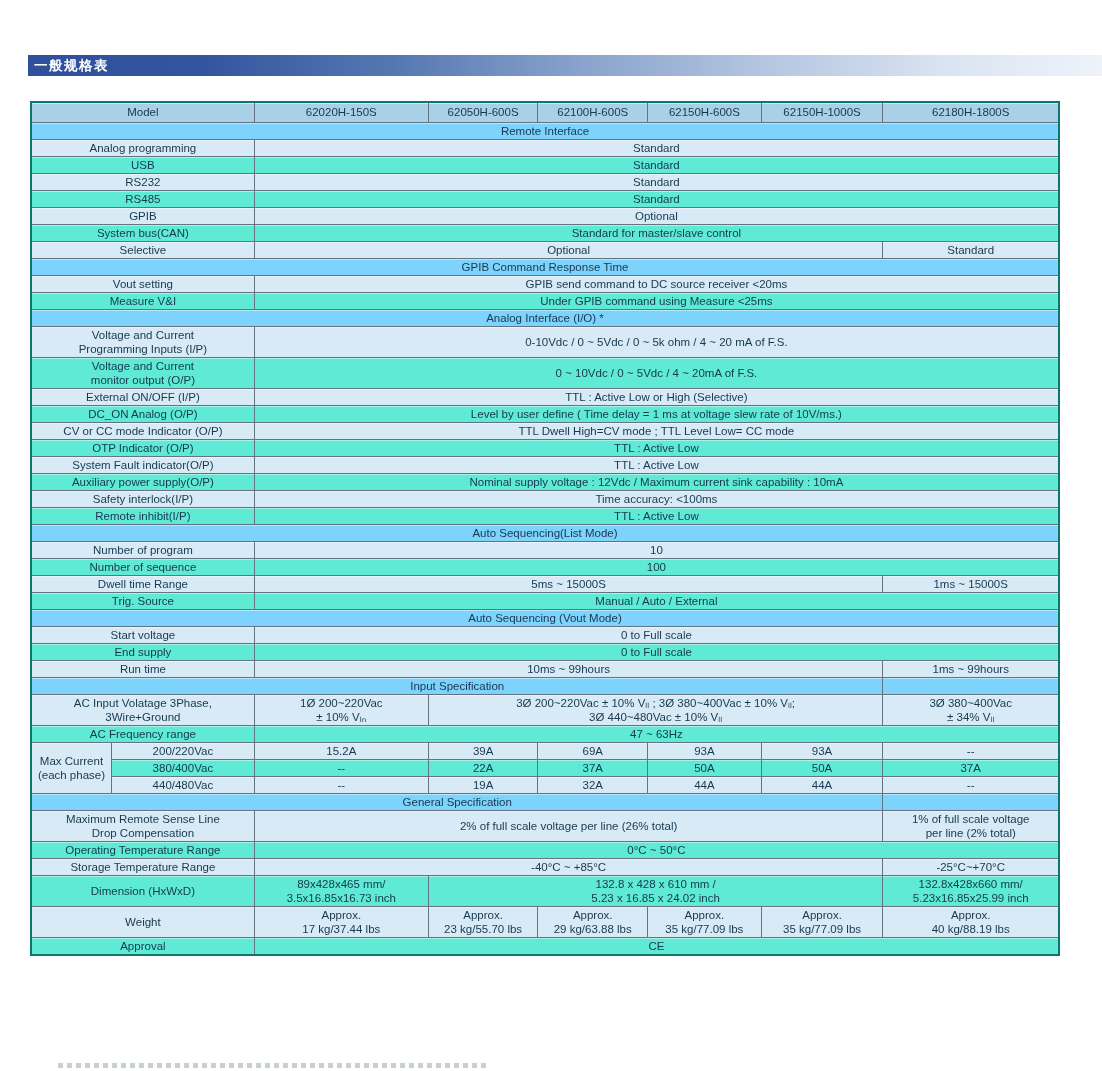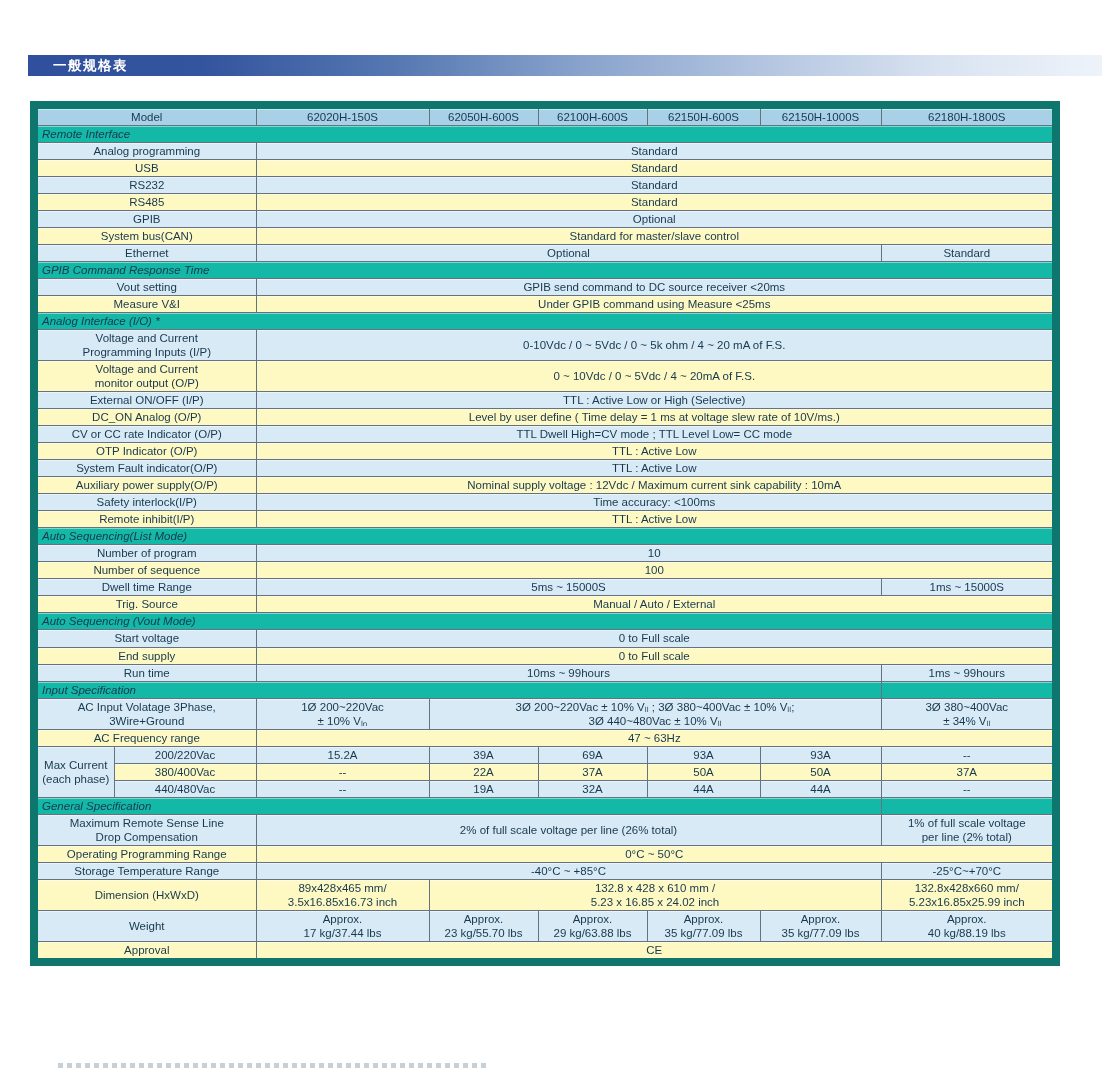--- a/index.html
+++ b/index.html
@@ -4,40 +4,40 @@
 <style>
   html,body{margin:0;padding:0;}
   body{
     width:1102px;height:1071px;position:relative;background:#ffffff;
     font-family:"Liberation Sans", sans-serif;overflow:hidden;
   }
   .titlebar{
     position:absolute;left:28px;top:55px;width:1074px;height:21px;
     background:linear-gradient(90deg,#30509d 0%,#33549e 16%,#5577b1 34%,#8aa4cd 52%,#b7c8e2 70%,#d9e3f1 85%,#eef3fa 100%);
     color:#ffffff;font-weight:bold;font-size:13.5px;line-height:21px;
-    padding-left:25px;letter-spacing:1.5px;box-sizing:border-box;
+    padding-left:6px;letter-spacing:1.5px;box-sizing:border-box;
   }
   table.spec{
     position:absolute;left:30px;top:101px;width:1030px;
     border-collapse:collapse;table-layout:fixed;
-    border:8px solid #0f766e;
+    border:2px solid #0f766e;
   }
   table.spec td{
     border:1px solid #64737f;
     font-size:11.5px;color:#17384f;
     padding:1px 4px;line-height:1.22;
     text-align:center;vertical-align:middle;
     white-space:pre-line;overflow:hidden;
     box-shadow:inset 0 1px 0 rgba(255,255,255,0.45);
     height:16px;box-sizing:border-box;
   }
   tr.models td{background:#a8d0e6;height:20px;}
-  tr.section td{background:#14b8a6;height:16px;text-align:left;font-style:italic;}
+  tr.section td{background:#7dd3fc;height:16px;text-align:center;}
   tr.data td{background:#d8eaf5;}
-  tr.data.alt td{background:#fef9c3;}
+  tr.data.alt td{background:#5eead4;}
   td.label, td.group, td.sublabel{text-align:left;}
   td.group{vertical-align:middle;}
   .footnote-strip{
     position:absolute;left:58px;top:1063px;width:430px;height:5px;
     background:repeating-linear-gradient(90deg,#aab6c0 0px,#aab6c0 5px,transparent 5px,transparent 9px);
     opacity:0.65;
   }
 </style>
 </head>
 <body>
@@ -86,21 +86,21 @@
       </tr>
       <tr class="data">
         <td class="label" colspan="2">GPIB</td>
         <td class="value" colspan="6">Optional</td>
       </tr>
       <tr class="data alt">
         <td class="label" colspan="2">System bus(CAN)</td>
         <td class="value" colspan="6">Standard for master/slave control</td>
       </tr>
       <tr class="data">
-        <td class="label" colspan="2">Ethernet</td>
+        <td class="label" colspan="2">Selective</td>
         <td class="value" colspan="5">Optional</td>
         <td class="value">Standard</td>
       </tr>
       <tr class="section">
         <td class="label" colspan="8">GPIB Command Response Time</td>
       </tr>
       <tr class="data">
         <td class="label" colspan="2">Vout setting</td>
         <td class="value" colspan="6">GPIB send command to DC source receiver &lt;20ms</td>
       </tr>
@@ -123,21 +123,21 @@
       </tr>
       <tr class="data">
         <td class="label" colspan="2">External ON/OFF (I/P)</td>
         <td class="value" colspan="6">TTL : Active Low or High (Selective)</td>
       </tr>
       <tr class="data alt">
         <td class="label" colspan="2">DC_ON Analog (O/P)</td>
         <td class="value" colspan="6">Level by user define ( Time delay = 1 ms at voltage slew rate of 10V/ms.)</td>
       </tr>
       <tr class="data">
-        <td class="label" colspan="2">CV or CC rate Indicator (O/P)</td>
+        <td class="label" colspan="2">CV or CC mode Indicator (O/P)</td>
         <td class="value" colspan="6">TTL Dwell High=CV mode ; TTL Level Low= CC mode</td>
       </tr>
       <tr class="data alt">
         <td class="label" colspan="2">OTP Indicator (O/P)</td>
         <td class="value" colspan="6">TTL : Active Low</td>
       </tr>
       <tr class="data">
         <td class="label" colspan="2">System Fault indicator(O/P)</td>
         <td class="value" colspan="6">TTL : Active Low</td>
       </tr>
@@ -241,21 +241,21 @@
         <td></td>
       </tr>
       <tr class="data">
         <td class="label" colspan="2">Maximum Remote Sense Line
 Drop Compensation</td>
         <td class="value" colspan="5">2% of full scale voltage per line (26% total)</td>
         <td class="value">1% of full scale voltage
 per line (2% total)</td>
       </tr>
       <tr class="data alt">
-        <td class="label" colspan="2">Operating Programming Range</td>
+        <td class="label" colspan="2">Operating Temperature Range</td>
         <td class="value" colspan="6">0°C ~ 50°C</td>
       </tr>
       <tr class="data">
         <td class="label" colspan="2">Storage Temperature Range</td>
         <td class="value" colspan="5">-40°C ~ +85°C</td>
         <td class="value">-25°C~+70°C</td>
       </tr>
       <tr class="data alt">
         <td class="label" colspan="2">Dimension (HxWxD)</td>
         <td class="value">89x428x465 mm/

